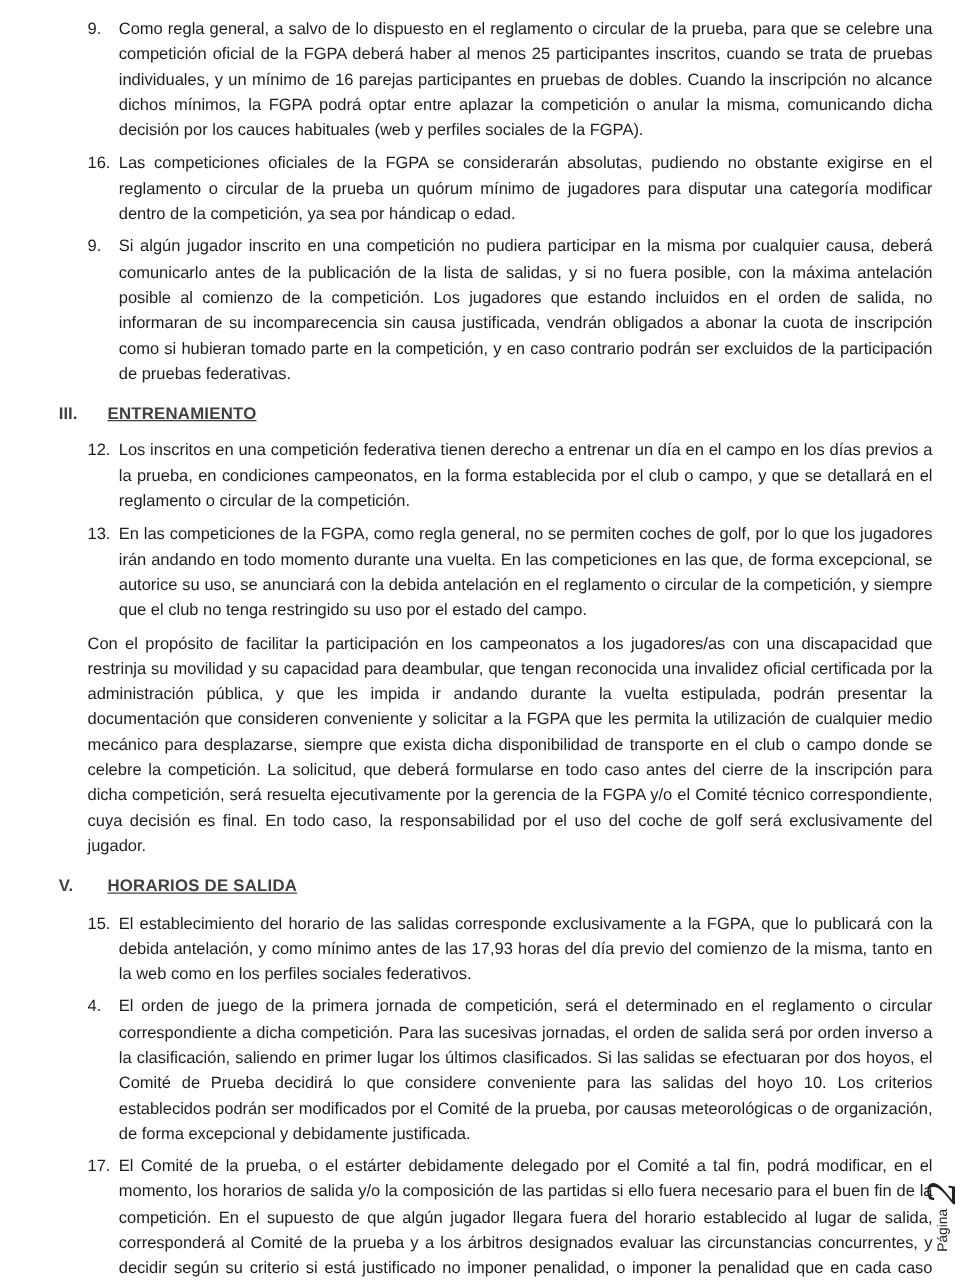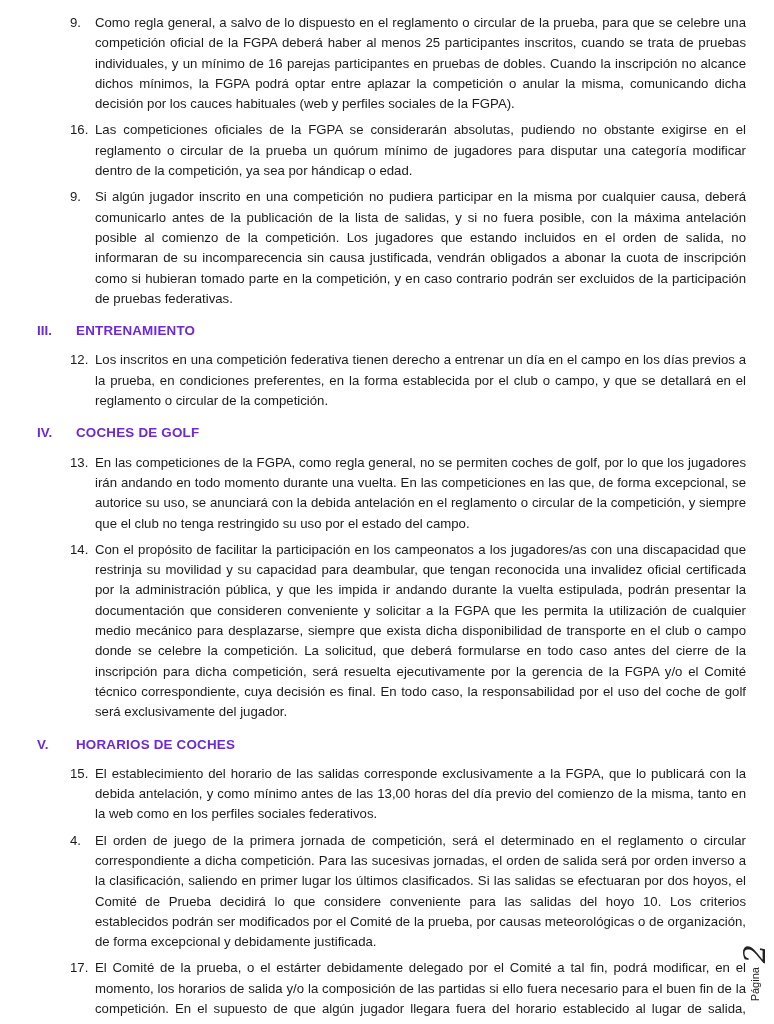--- a/index.html
+++ b/index.html
@@ -35,30 +35,31 @@
     flex: 0 0 25px;
     text-align: left;
   }
   .item .txt {
     flex: 1 1 auto;
     text-align: justify;
     text-justify: inter-word;
   }
   .sec-heading {
     display: flex;
-    margin: 12px 0 9px 6px;
+    margin: 12px 0 9px 16px;
     font-size: 13.4px;
     line-height: 20.3px;
     font-weight: bold;
-    color: #6d28d9;
+    color: #404040;
   }
   .sec-heading .roman {
     flex: 0 0 39px;
   }
   .sec-heading .title {
+    text-decoration: underline;
     letter-spacing: 0.2px;
   }
   .pagenum {
     position: absolute;
     top: 944px;
     right: 2px;
     writing-mode: vertical-rl;
     transform: rotate(180deg);
     white-space: nowrap;
     color: #222222;
@@ -97,46 +98,41 @@
       <span class="txt">Si algún jugador inscrito en una competición no pudiera participar en la misma por cualquier causa, deberá comunicarlo antes de la publicación de la lista de salidas, y si no fuera posible, con la máxima antelación posible al comienzo de la competición. Los jugadores que estando incluidos en el orden de salida, no informaran de su incomparecencia sin causa justificada, vendrán obligados a abonar la cuota de inscripción como si hubieran tomado parte en la competición, y en caso contrario podrán ser excluidos de la participación de pruebas federativas.</span>
     </div>
 
     <div class="sec-heading">
       <span class="roman">III.</span>
       <span class="title">ENTRENAMIENTO</span>
     </div>
 
     <div class="item">
       <span class="num">12.</span>
-      <span class="txt">Los inscritos en una competición federativa tienen derecho a entrenar un día en el campo en los días previos a la prueba, en condiciones preferentes, en la forma establecida por el club o campo, y que se detallará en el reglamento o circular de la competición.</span>
+      <span class="txt">Los inscritos en una competición federativa tienen derecho a entrenar un día en el campo en los días previos a la prueba, en condiciones campeonatos, en la forma establecida por el club o campo, y que se detallará en el reglamento o circular de la competición.</span>
     </div>
 
-    <div class="sec-heading">
-      <span class="roman">IV.</span>
-      <span class="title">COCHES DE GOLF</span>
-    </div>
 
     <div class="item">
       <span class="num">13.</span>
       <span class="txt">En las competiciones de la FGPA, como regla general, no se permiten coches de golf, por lo que los jugadores irán andando en todo momento durante una vuelta. En las competiciones en las que, de forma excepcional, se autorice su uso, se anunciará con la debida antelación en el reglamento o circular de la competición, y siempre que el club no tenga restringido su uso por el estado del campo.</span>
     </div>
 
     <div class="item">
-      <span class="num">14.</span>
       <span class="txt">Con el propósito de facilitar la participación en los campeonatos a los jugadores/as con una discapacidad que restrinja su movilidad y su capacidad para deambular, que tengan reconocida una invalidez oficial certificada por la administración pública, y que les impida ir andando durante la vuelta estipulada, podrán presentar la documentación que consideren conveniente y solicitar a la FGPA que les permita la utilización de cualquier medio mecánico para desplazarse, siempre que exista dicha disponibilidad de transporte en el club o campo donde se celebre la competición. La solicitud, que deberá formularse en todo caso antes del cierre de la inscripción para dicha competición, será resuelta ejecutivamente por la gerencia de la FGPA y/o el Comité técnico correspondiente, cuya decisión es final. En todo caso, la responsabilidad por el uso del coche de golf será exclusivamente del jugador.</span>
     </div>
 
     <div class="sec-heading">
       <span class="roman">V.</span>
-      <span class="title">HORARIOS DE COCHES</span>
+      <span class="title">HORARIOS DE SALIDA</span>
     </div>
 
     <div class="item">
       <span class="num">15.</span>
-      <span class="txt">El establecimiento del horario de las salidas corresponde exclusivamente a la FGPA, que lo publicará con la debida antelación, y como mínimo antes de las 13,00 horas del día previo del comienzo de la misma, tanto en la web como en los perfiles sociales federativos.</span>
+      <span class="txt">El establecimiento del horario de las salidas corresponde exclusivamente a la FGPA, que lo publicará con la debida antelación, y como mínimo antes de las 17,93 horas del día previo del comienzo de la misma, tanto en la web como en los perfiles sociales federativos.</span>
     </div>
 
     <div class="item">
       <span class="num">4.</span>
       <span class="txt">El orden de juego de la primera jornada de competición, será el determinado en el reglamento o circular correspondiente a dicha competición. Para las sucesivas jornadas, el orden de salida será por orden inverso a la clasificación, saliendo en primer lugar los últimos clasificados. Si las salidas se efectuaran por dos hoyos, el Comité de Prueba decidirá lo que considere conveniente para las salidas del hoyo 10. Los criterios establecidos podrán ser modificados por el Comité de la prueba, por causas meteorológicas o de organización, de forma excepcional y debidamente justificada.</span>
     </div>
 
     <div class="item">
       <span class="num">17.</span>
       <span class="txt">El Comité de la prueba, o el estárter debidamente delegado por el Comité a tal fin, podrá modificar, en el momento, los horarios de salida y/o la composición de las partidas si ello fuera necesario para el buen fin de la competición. En el supuesto de que algún jugador llegara fuera del horario establecido al lugar de salida, corresponderá al Comité de la prueba y a los árbitros designados evaluar las circunstancias concurrentes, y decidir según su criterio si está justificado no imponer penalidad, o imponer la penalidad que en cada caso corresponda, todo ello de conformidad con lo dispuesto en las Reglas de Golf y Aclaraciones vigentes.</span>

